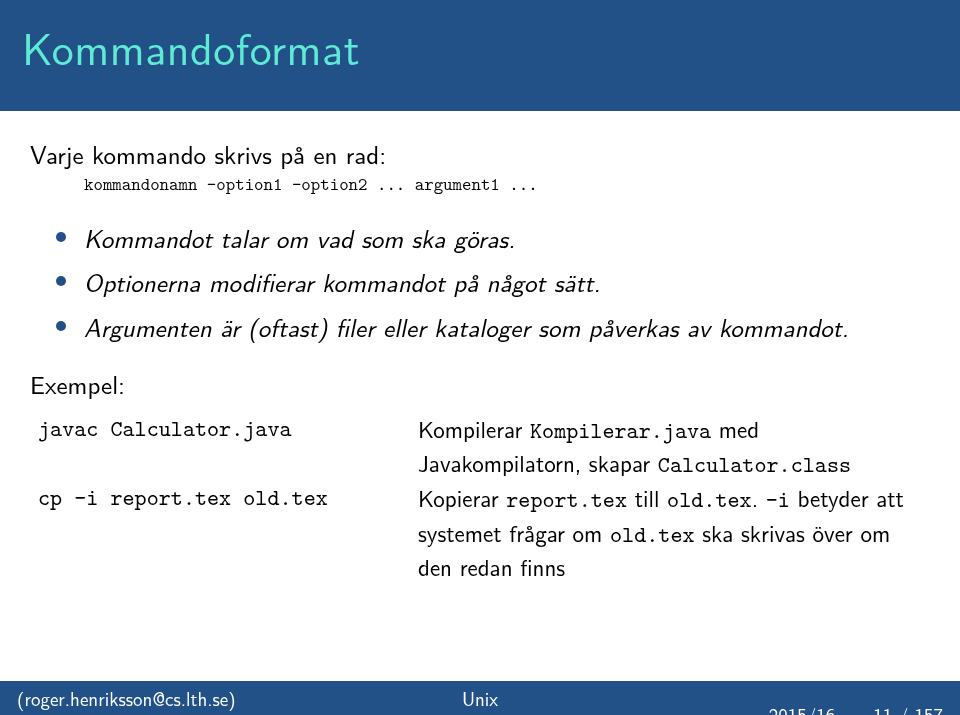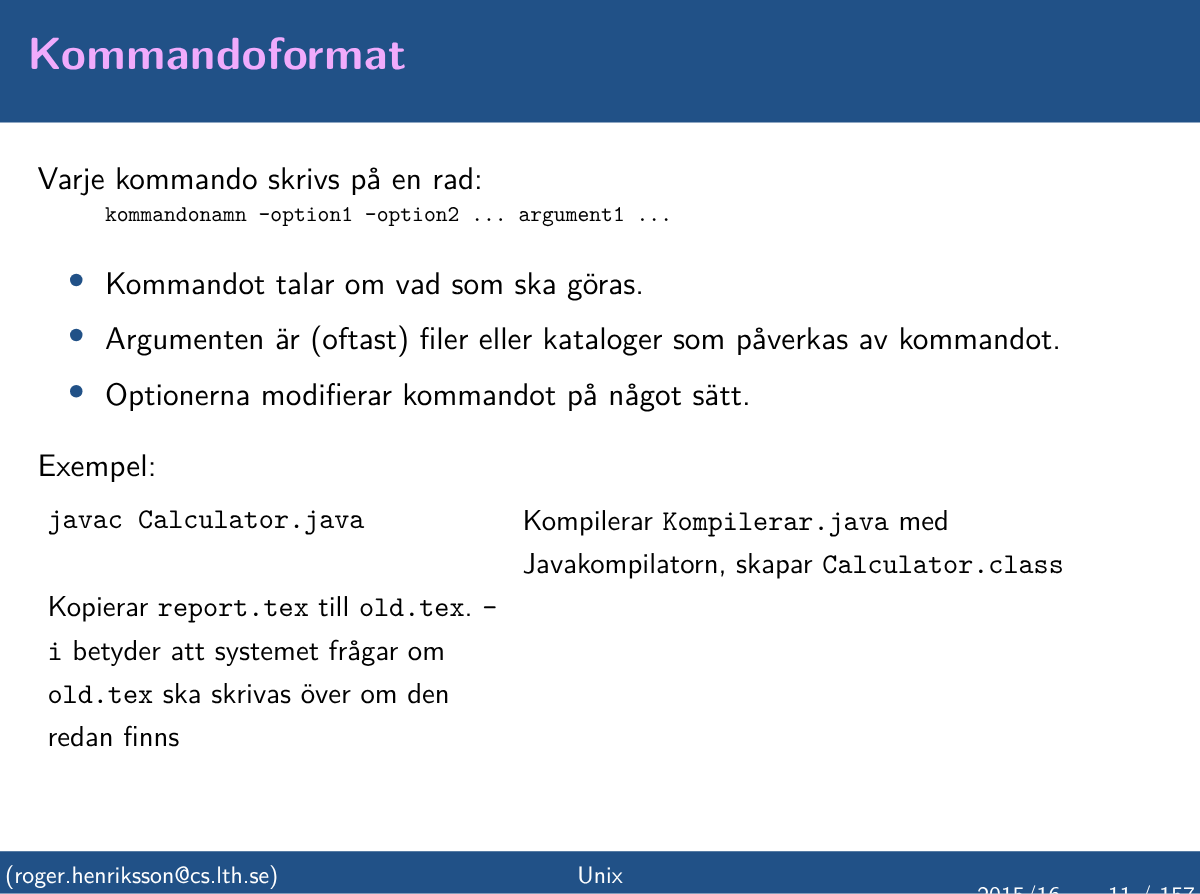--- a/index.html
+++ b/index.html
@@ -8,24 +8,24 @@
     height: 715px;
     background: #ffffff;
     font-family: "Latin Modern Sans", "TeX Gyre Heros", Helvetica, Arial, sans-serif;
     font-size: 24px;
     color: #000000;
     position: relative;
     overflow: hidden;
   }
   .title-bar {
     background: #215187;
-    color: #f0abfc;
+    color: #5eead4;
     padding: 14px 22px 32px 22px;
-    font-size: 36px;
-    font-weight: 700;
+    font-size: 44px;
+    font-weight: 400;
     letter-spacing: 0.5px;
   }
   .content {
     padding: 24px 30px 0 30px;
   }
   .intro {
     font-size: 25px;
     font-weight: 300;
   }
   .cmdline {
@@ -38,20 +38,21 @@
     list-style: none;
     margin: 0 0 20px 26px;
   }
   ul.bullets li {
     position: relative;
     padding-left: 28px;
     font-size: 25px;
     line-height: 1.45;
     margin-bottom: 8px;
     font-weight: 300;
+    font-style: italic;
   }
   ul.bullets li::before {
     content: "";
     position: absolute;
     left: 0;
     top: 12px;
     width: 10px;
     height: 10px;
     background: #215187;
     border-radius: 50%;
@@ -81,50 +82,51 @@
     position: absolute;
     left: 0;
     right: 0;
     bottom: 0;
     height: 34px;
     background: #215187;
     color: #ffffff;
     font-size: 19px;
     display: flex;
     align-items: center;
-    padding: 0 4px;
+    padding: 0 17px;
   }
   .footer .author { flex: 1; text-align: left; }
   .footer .course { flex: 1; text-align: center; }
   .footer .page { flex: 1; text-align: right; margin-top: 32px; }
 </style>
 </head>
 <body>
 
 <div class="title-bar">
   <span>Kommandoformat</span>
 </div>
 
 <div class="content">
 
   <p class="intro">Varje kommando skrivs på en rad:</p>
 
   <p class="cmdline">kommandonamn -option1 -option2 ... argument1 ...</p>
 
   <ul class="bullets">
     <li>Kommandot talar om vad som ska göras.</li>
+    <li>Optionerna modifierar kommandot på något sätt.</li>
     <li>Argumenten är (oftast) filer eller kataloger som påverkas av kommandot.</li>
-    <li>Optionerna modifierar kommandot på något sätt.</li>
   </ul>
 
   <p class="exlabel">Exempel:</p>
 
   <div class="ex-table">
     <div class="ex-cmd">javac Calculator.java</div>
     <div class="ex-desc"><span>Kompilerar </span><span class="tt">Kompilerar.java</span><span> med Javakompilatorn, skapar </span><span class="tt">Calculator.class</span></div>
+    <div class="ex-cmd">cp -i report.tex old.tex</div>
     <div class="ex-desc"><span>Kopierar </span><span class="tt">report.tex</span><span> till </span><span class="tt">old.tex</span><span>. </span><span class="tt">-i</span><span> betyder att systemet frågar om </span><span class="tt">old.tex</span><span> ska skrivas över om den redan finns</span></div>
   </div>
 
 </div>
 
 <div class="footer">
   <span class="author">(roger.henriksson@cs.lth.se)</span>
   <span class="course">Unix</span>
   <span class="page">
     <span>2015/16</span>&nbsp;&nbsp;&nbsp;&nbsp;<span>11 / 157</span>

